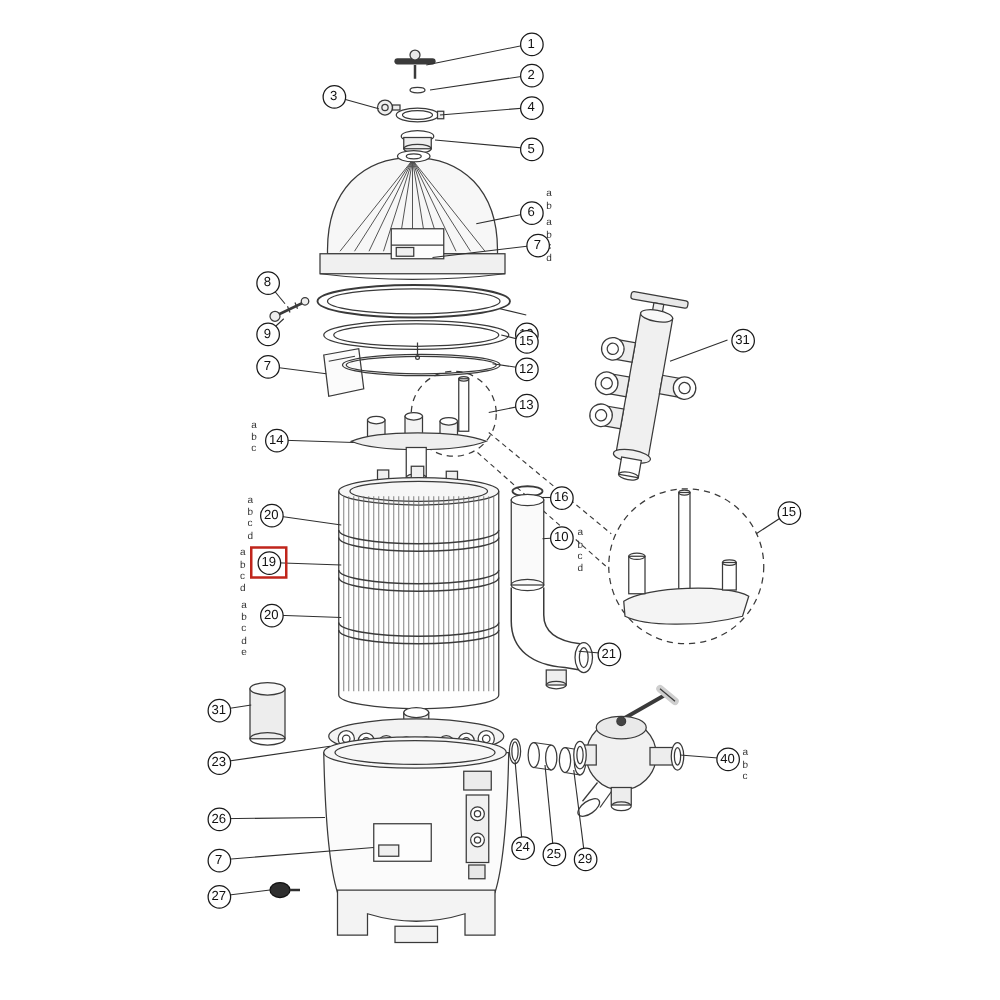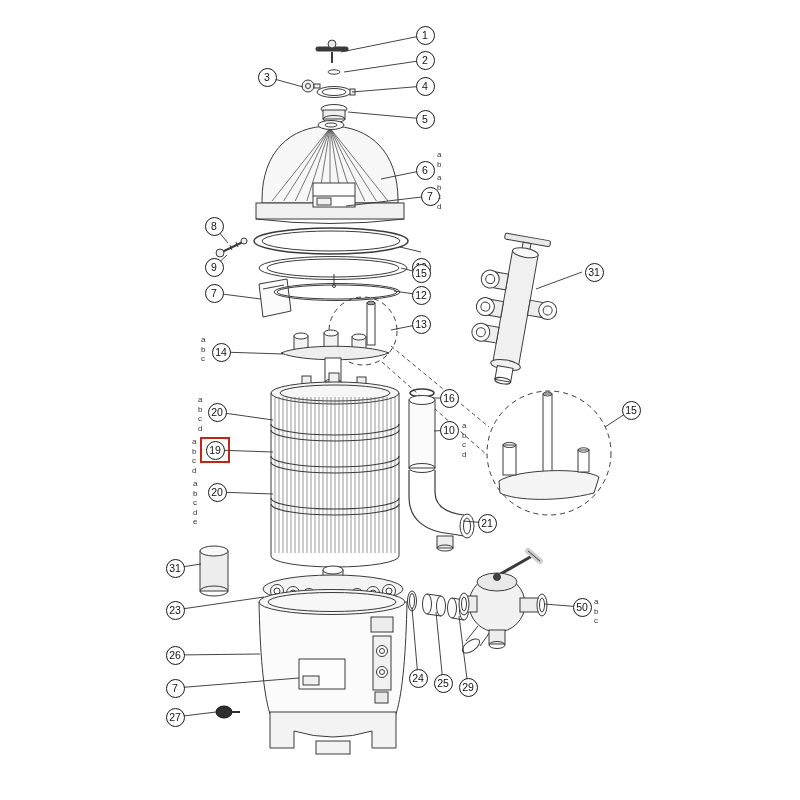--- a/index.html
+++ b/index.html
@@ -344,21 +344,21 @@
       <div class="callout" style="left: 621.5px; top: 400.5px;">15</div>
       <div class="callout" style="left: 439.5px; top: 388.5px;">16</div>
       <div class="callout" style="left: 439.5px; top: 420.5px;">10</div>
       <div class="callout" style="left: 207.5px; top: 402.5px;">20</div>
       <div class="hl-box" style="left: 200px; top: 437px; width: 30px; height: 26px; border-color: rgb(192, 37, 27);"></div>
       <div class="callout" style="left: 205.5px; top: 440.5px;">19</div>
       <div class="callout" style="left: 207.5px; top: 482.5px;">20</div>
       <div class="callout" style="left: 477.5px; top: 513.5px;">21</div>
       <div class="callout" style="left: 165.5px; top: 558.5px;">31</div>
       <div class="callout" style="left: 165.5px; top: 600.5px;">23</div>
-      <div class="callout" style="left: 572.5px; top: 597.5px;">50</div>
+      <div class="callout" style="left: 572.5px; top: 597.5px;">40</div>
       <div class="callout" style="left: 408.5px; top: 668.5px;">24</div>
       <div class="callout" style="left: 433.5px; top: 673.5px;">25</div>
       <div class="callout" style="left: 458.5px; top: 677.5px;">29</div>
       <div class="callout" style="left: 165.5px; top: 645.5px;">26</div>
       <div class="callout" style="left: 165.5px; top: 678.5px;">7</div>
       <div class="callout" style="left: 165.5px; top: 707.5px;">27</div>
       <div class="letters" style="left: 437px; top: 150px;">a
 b</div>
       <div class="letters" style="left: 437px; top: 173px;">a
 b

